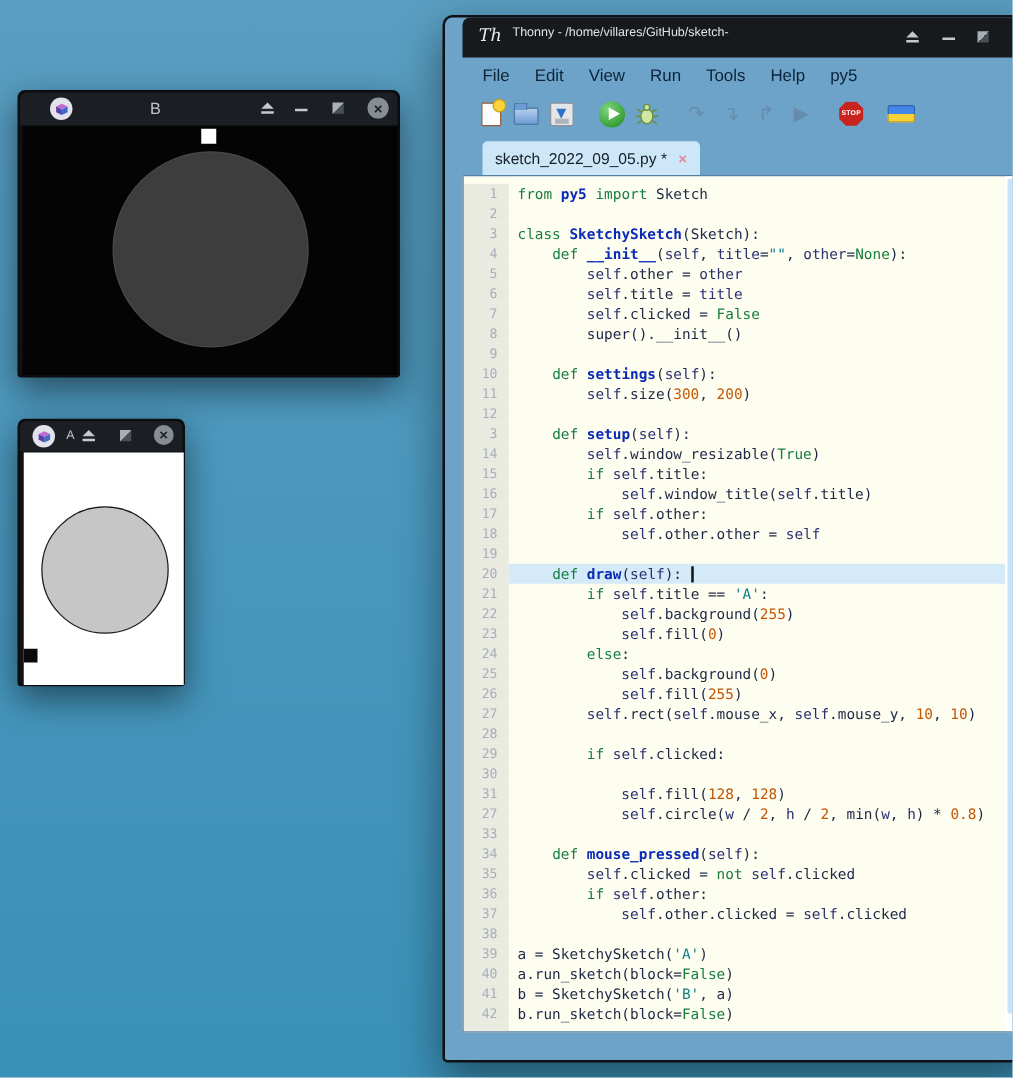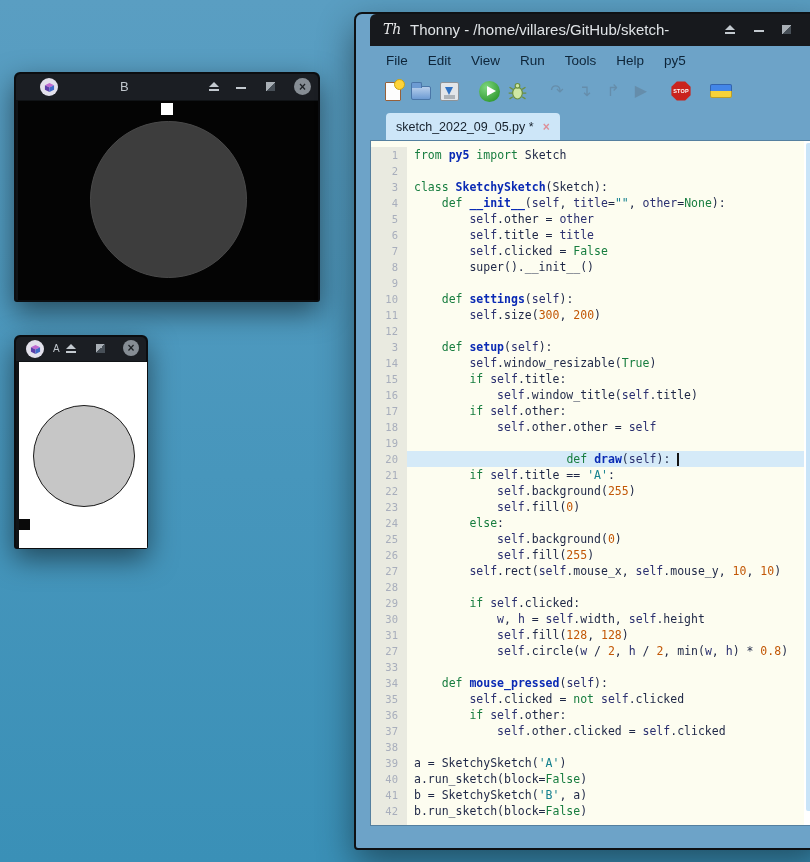--- a/index.html
+++ b/index.html
@@ -40,21 +40,21 @@
   #win-a .big-circle { position:absolute; left:14px; top:43px; width:102px; height:102px;
     border-radius:50%; background:#c6c6c6; border:1px solid #1b1b1b; }
   #win-a .mouse-rect { position:absolute; left:0; top:157px; width:11px; height:11px; background:#0a0a0a; }
   
   #thonny { position:absolute; left:354px; top:12px; width:472px; height:838px;
     background:#6da3c8; border:2px solid #0e1114; border-radius:8px 8px 4px 4px;
     box-shadow:0 14px 36px rgba(0,0,0,.45);padding-left:14px; }
   #th-titlebar { position:relative; height:32px; background:#17191d; border-radius:6px 6px 0 0; }
   #th-logo { position:absolute; left:13px; top:7px; color:#e8e9ea; font-size:14px;
     font-family:"DejaVu Serif", serif; font-style:italic; }
-  #th-title { position:absolute; left:40px; top:7px; font-size:15px; color:#dfe3e6; white-space:nowrap; }
+  #th-title { position:absolute; left:40px; top:7px; font-size:10px; color:#dfe3e6; white-space:nowrap; }
   #th-titlebar .tb-ctl { top:11px; }
   .btn-close-red { position:absolute; top:6px; left:440px; width:21px; height:21px; border-radius:50%;
     background:#de5454; color:#2a0f0f; font-size:14px; font-weight:bold;
     display:flex; align-items:center; justify-content:center; line-height:1; }
   
   #th-menubar { display:flex; align-items:center; height:28px; padding-left:6px; }
   .menu-item { padding:4px 10px; font-size:13.5px; color:#0d2438; cursor:default; }
   
   #th-toolbar { display:flex; align-items:center; height:34px; padding-left:11px; }
   .tb-btn { display:flex; align-items:center; justify-content:center; width:24px; height:26px; margin-right:4px; }
@@ -91,21 +91,21 @@
   
   #th-editor { position:absolute; left:14px; top:126px; width:452px; height:686px;
     background:#fdfdf0; border:1px solid #55809f; overflow:hidden; }
   #code-scroll { position:absolute; inset:0; display:flex; flex-direction:column; padding-top:6px; }
   .ed-line { display:flex; height:16px; flex:0 0 16px;
     font-family:"DejaVu Sans Mono", monospace; font-size:11.5px; line-height:16px; }
   .ed-fill { display:flex; flex:1 1 auto; }
   .ln { flex:0 0 36px; background:#e9eae0; color:#a8aebc; text-align:right;
     padding-right:9px; font-size:10.5px; }
   .lc { flex:1 1 auto; white-space:pre; padding-left:7px; margin-right:17px; color:#1e2746; }
-  .ed-line.hl .lc { background:#d5eaf8;text-align:center; }
+  .ed-line.hl .lc { background:#d5eaf8; }
   .tk-k { color:#177d3f; }
   .tk-d { color:#0a2ab4; font-weight:bold; }
   .tk-i { color:#2b3070; }
   .tk-n { color:#c25706; }
   .tk-s { color:#14808e; }
   .tk-p { color:#1e2746; }
   .caret { display:inline-block; width:2px; height:13px; background:#141414; vertical-align:text-bottom; }
   #vscroll { position:absolute; right:0; top:0; bottom:0; width:17px; background:#ffffff; }
   #vthumb { position:absolute; left:1.5px; top:2px; width:14px; height:668px; background:#c9e4f8; border-radius:2px; }
   
@@ -358,21 +358,20 @@
           <div class="ed-line">
             <span class="ln">28</span>
             <span class="lc"></span>
           </div>
           <div class="ed-line">
             <span class="ln">29</span>
             <span class="lc"><span class="tk-p">        </span><span class="tk-k">if</span><span class="tk-p"> </span><span class="tk-i">self</span><span class="tk-p">.clicked:</span></span>
           </div>
           <div class="ed-line">
             <span class="ln">30</span>
-            <span class="lc"><span class="tk-p">            </span><span class="tk-i">w</span><span class="tk-p">, </span><span class="tk-i">h</span><span class="tk-p"> = </span><span class="tk-i">self</span><span class="tk-p">.width, </span><span class="tk-i">self</span><span class="tk-p">.height</span></span>
           </div>
           <div class="ed-line">
             <span class="ln">31</span>
             <span class="lc"><span class="tk-p">            </span><span class="tk-i">self</span><span class="tk-p">.fill(</span><span class="tk-n">128</span><span class="tk-p">, </span><span class="tk-n">128</span><span class="tk-p">)</span></span>
           </div>
           <div class="ed-line">
             <span class="ln">27</span>
             <span class="lc"><span class="tk-p">            </span><span class="tk-i">self</span><span class="tk-p">.circle(</span><span class="tk-i">w</span><span class="tk-p"> / </span><span class="tk-n">2</span><span class="tk-p">, </span><span class="tk-i">h</span><span class="tk-p"> / </span><span class="tk-n">2</span><span class="tk-p">, min(</span><span class="tk-i">w</span><span class="tk-p">, </span><span class="tk-i">h</span><span class="tk-p">) * </span><span class="tk-n">0.8</span><span class="tk-p">)</span></span>
           </div>
           <div class="ed-line">

